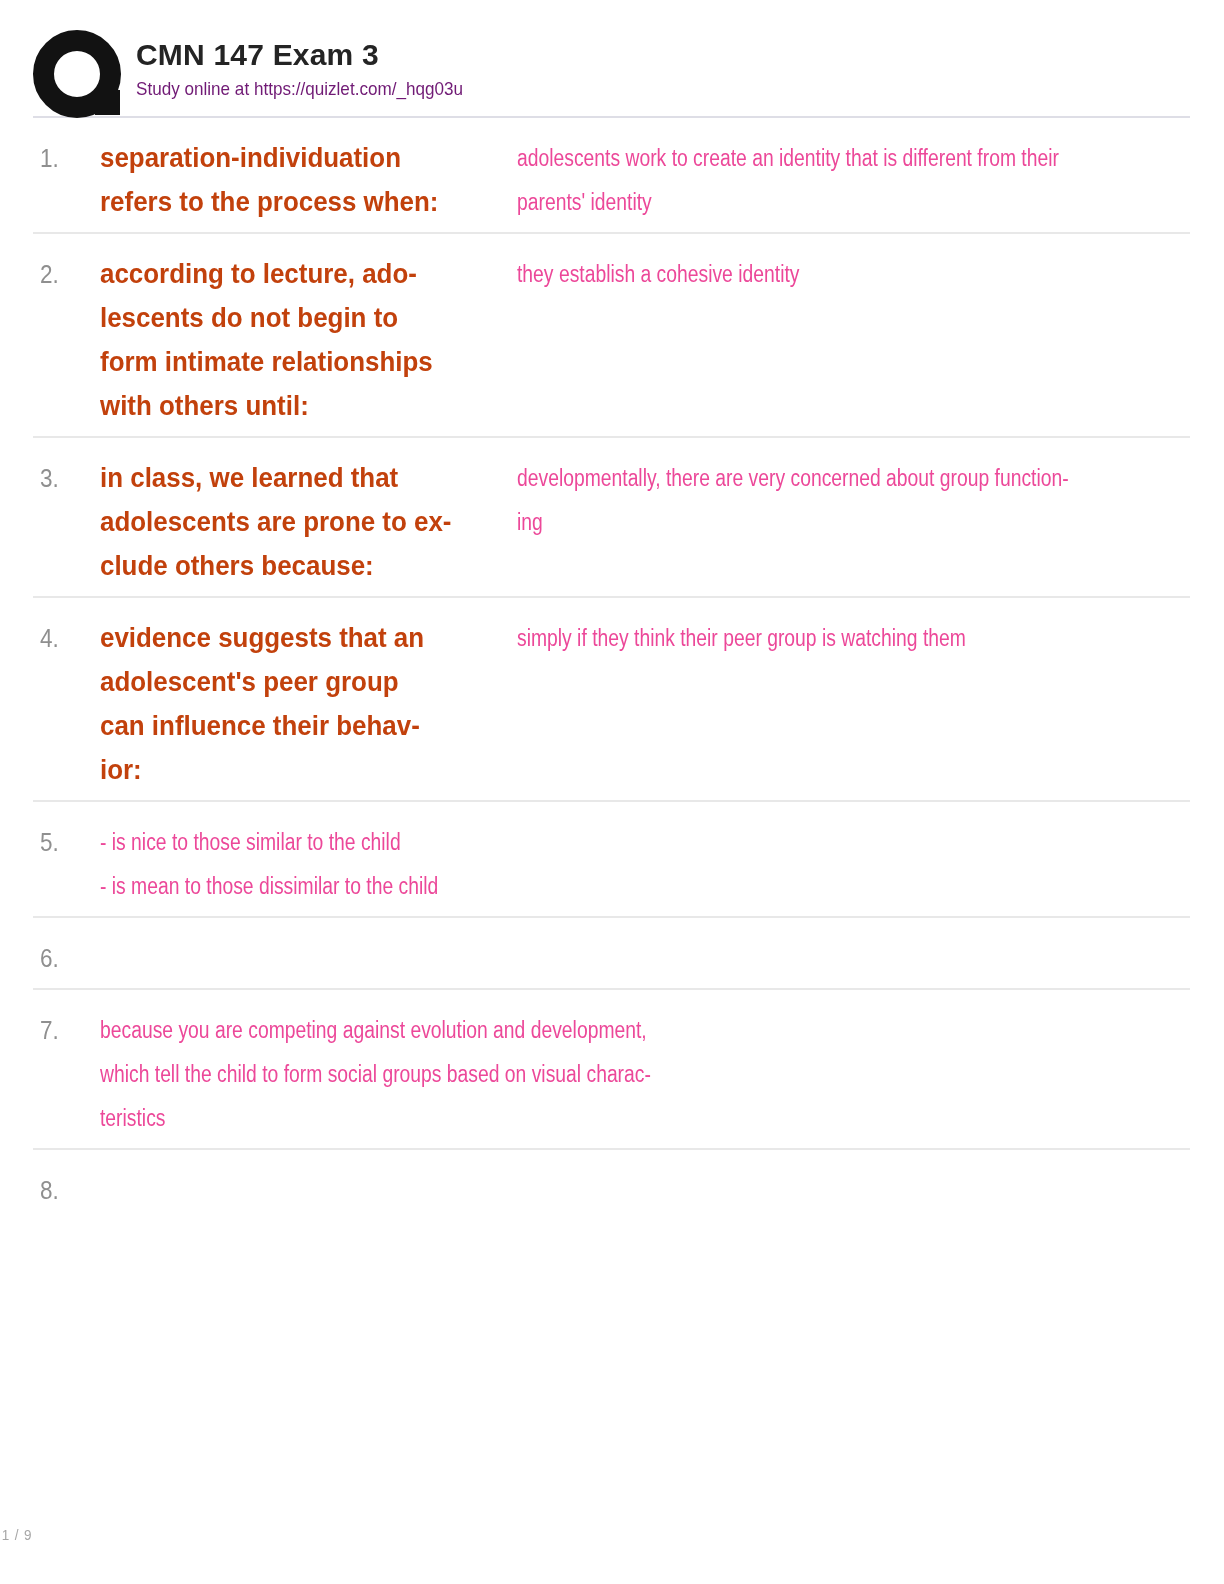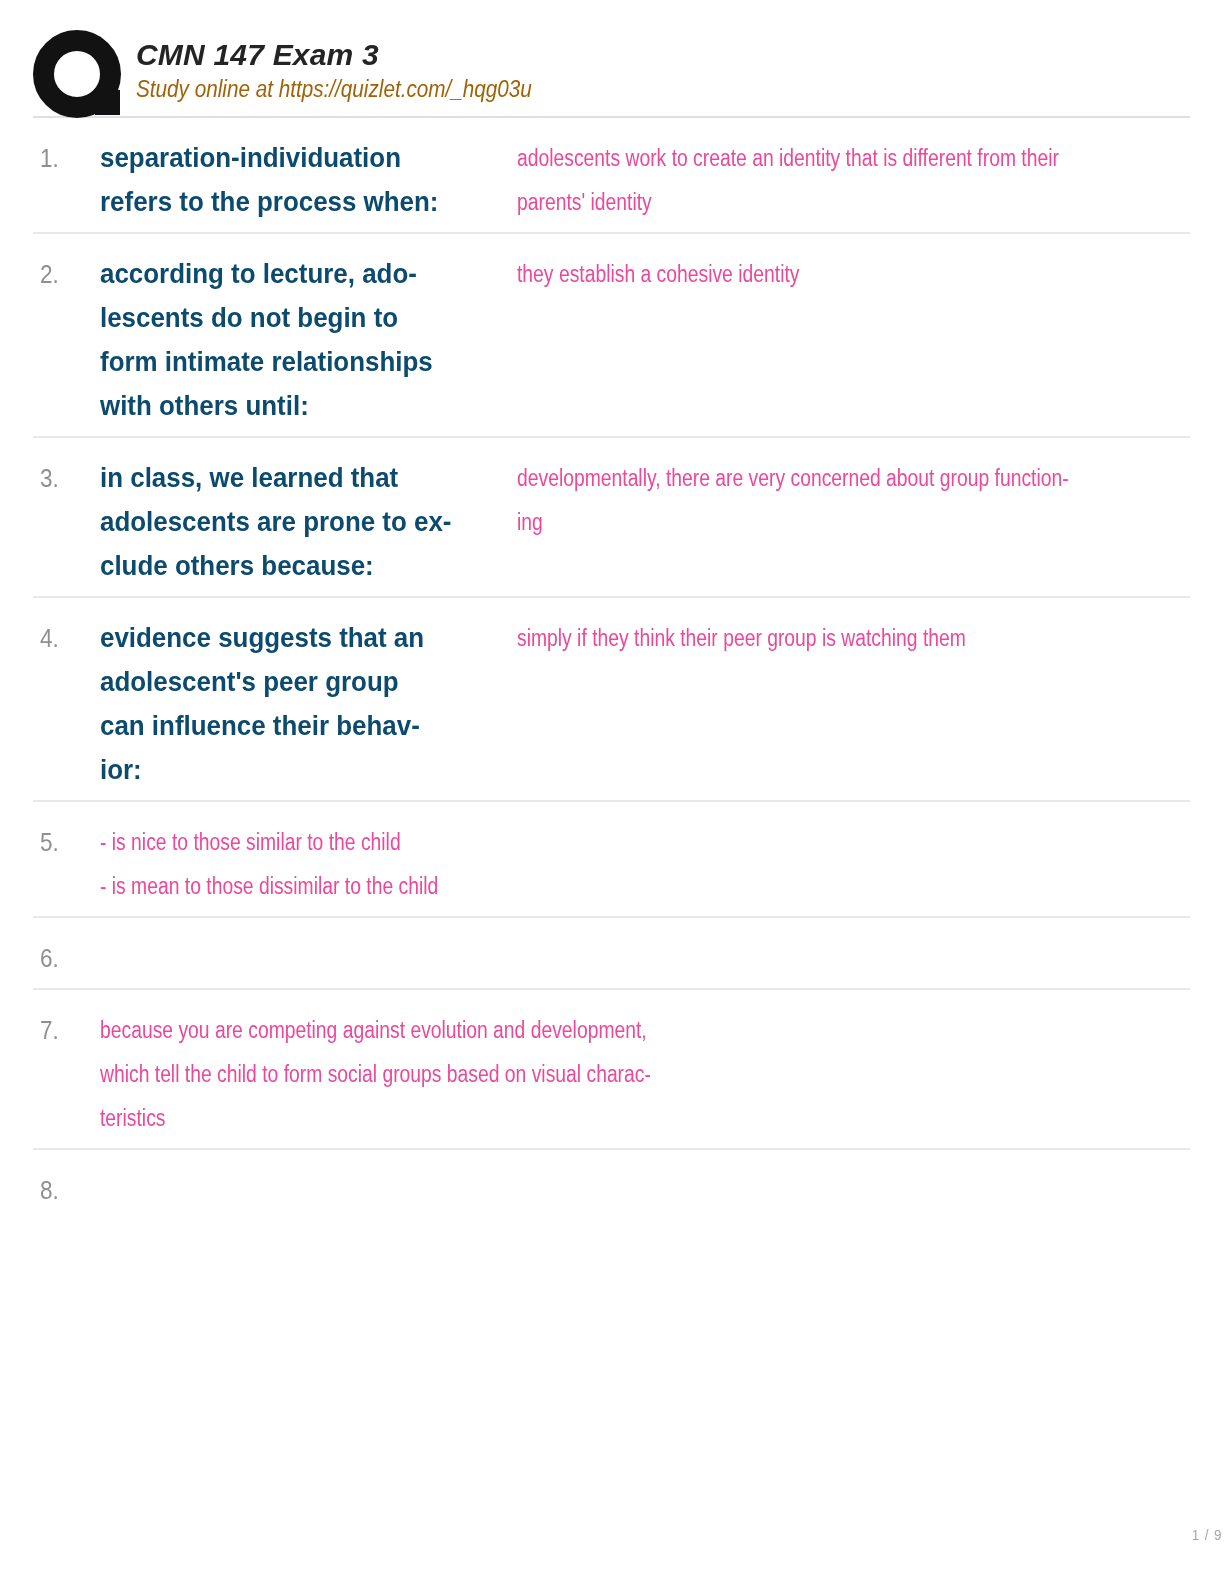--- a/index.html
+++ b/index.html
@@ -26,34 +26,34 @@
     position:absolute; inset:0;
     border:21px solid #121212;
     border-radius:50%;
     box-sizing:border-box;
   }
   .logo .tail {
     position:absolute; right:1px; bottom:3px;
     width:25px; height:25px;
     background:#121212;
   }
-  .titles { margin-left:15px; padding-top:6px;font-style:italic; }
+  .titles { margin-left:15px; padding-top:6px; }
   .title {
     margin:0;
     font-size:30px;
     font-weight:600;
     color:#242424;
     letter-spacing:0.2px;
     line-height:38px;
     white-space:pre;
   }
   .subtitle {
     margin-top:3px;
-    font-size:23px;
-    color:#a16207;
+    font-size:19px;
+    color:#701a75;
     line-height:24px;
   }
   .cond90 { display:inline-block; transform:scaleX(0.90); transform-origin:0 0; white-space:pre; }
 
   
   .qa-list { margin:0 34px 0 33px; }
   .row {
     display:grid;
     grid-template-columns:67px 417px 1fr;
     padding:18px 0 8px;
@@ -62,36 +62,36 @@
   .row.last { border-bottom:none; }
   .num {
     padding-left:7px;
     font-size:25px;
     color:#8f8f8f;
     line-height:44px;
   }
   .q {
     font-size:27px;
     font-weight:700;
-    color:#0c4a6e;
+    color:#c2410c;
     line-height:44px;
   }
   .q .qtext { display:inline-block; transform:scaleX(0.96); transform-origin:0 0; white-space:pre; }
   .a {
     font-size:23px;
     color:#ec4899;
     line-height:44px;
   }
   .a .atext { display:inline-block; transform:scaleX(0.84); transform-origin:0 0; white-space:pre; }
 
   
   .footer {
     position:absolute;
     left:0; right:0; top:1526px;
-    text-align:right;
+    text-align:left;
   }
   .pageno {
     display:inline-block;
     transform:scaleX(0.9);
     font-size:15px;
     color:#a6a6a6;
     letter-spacing:1px;
   }
 </style>
 </head>

